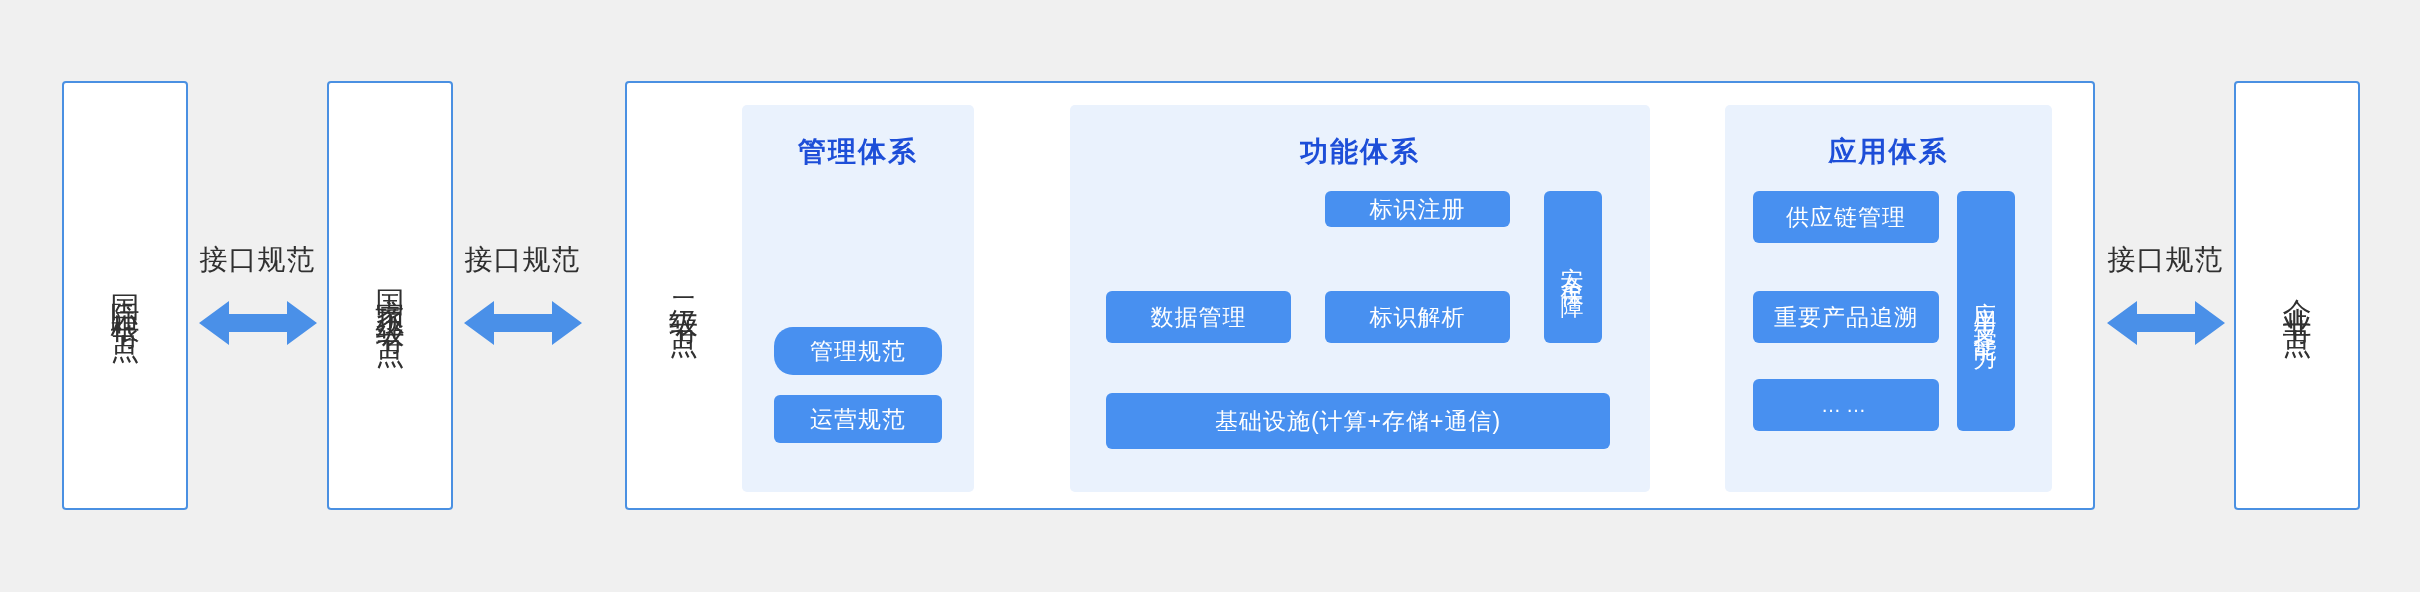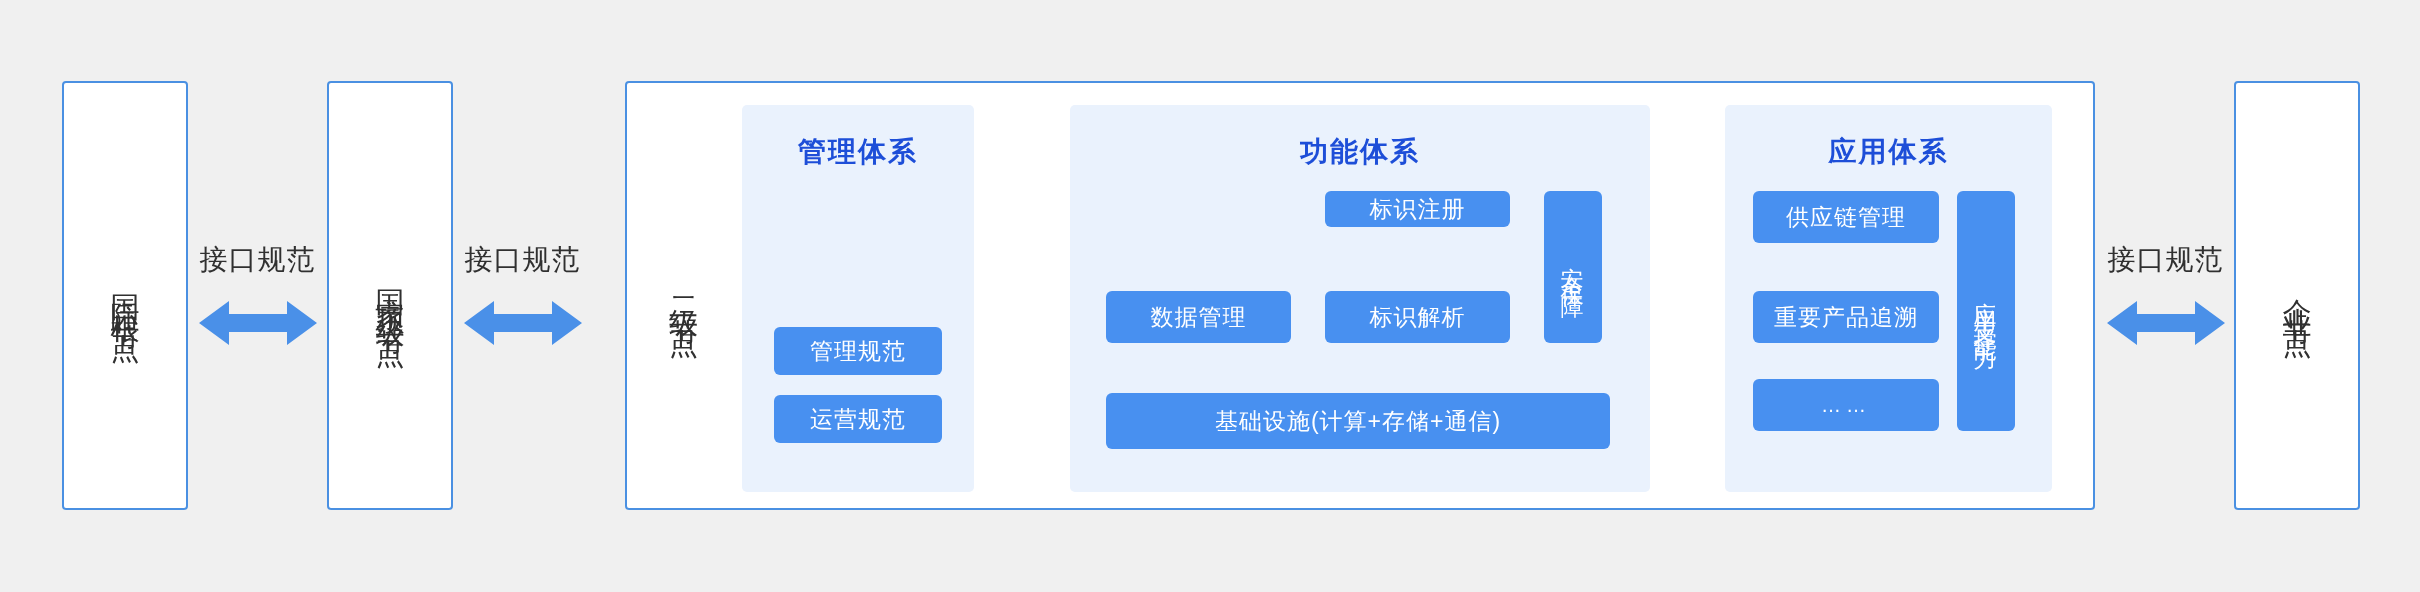--- a/index.html
+++ b/index.html
@@ -116,21 +116,21 @@
   }
   .chip.vertical {
     writing-mode: vertical-rl;
     text-orientation: upright;
     letter-spacing: 9px;
   }
 
   
   #chip-coding   { left: 32px; top: 86px;  width: 168px; height: 48px; }
   #chip-tech     { left: 32px; top: 154px; width: 168px; height: 48px; }
-  #chip-mgmtnorm { left: 32px; top: 222px; width: 168px; height: 48px; }
+  #chip-mgmtnorm { left: 32px; top: 222px; width: 168px; height: 48px; border-radius: 19px; }
   #chip-opnorm   { left: 32px; top: 290px; width: 168px; height: 48px; }
 
   
   #chip-business  { left: 36px;  top: 86px;  width: 185px; height: 52px; }
   #chip-register  { left: 255px; top: 86px;  width: 185px; height: 36px; }
   #chip-data      { left: 36px;  top: 186px; width: 185px; height: 52px; }
   #chip-resolve   { left: 255px; top: 186px; width: 185px; height: 52px; }
   #chip-security  { left: 474px; top: 86px;  width: 58px;  height: 152px; }
   #chip-infra     { left: 36px;  top: 288px; width: 504px; height: 56px; }
 

